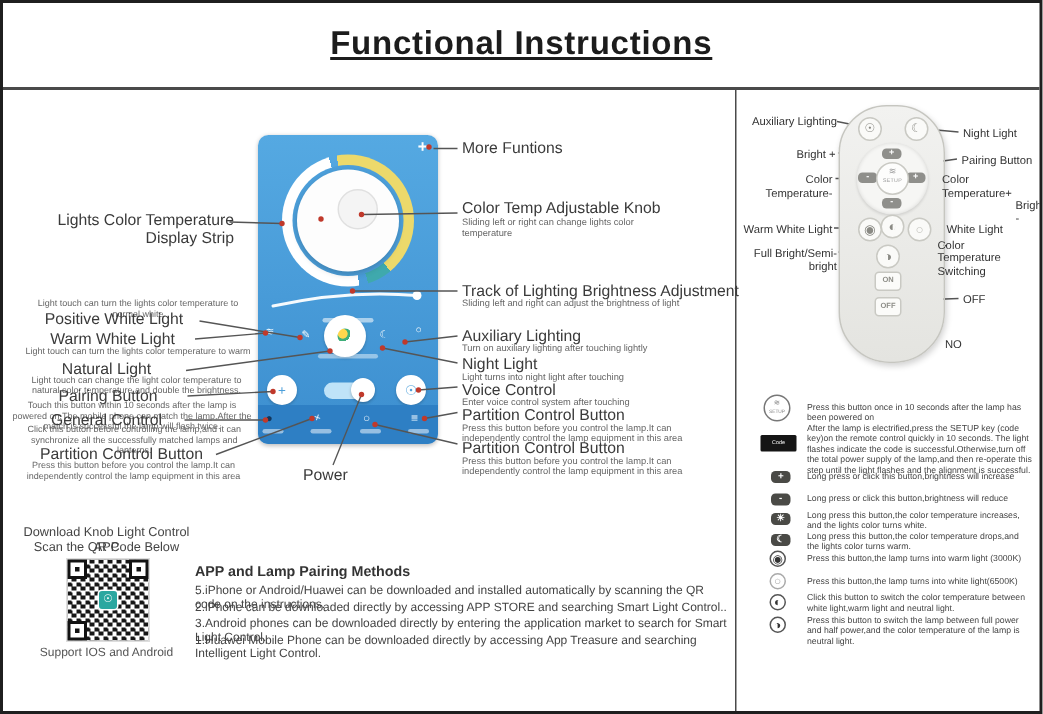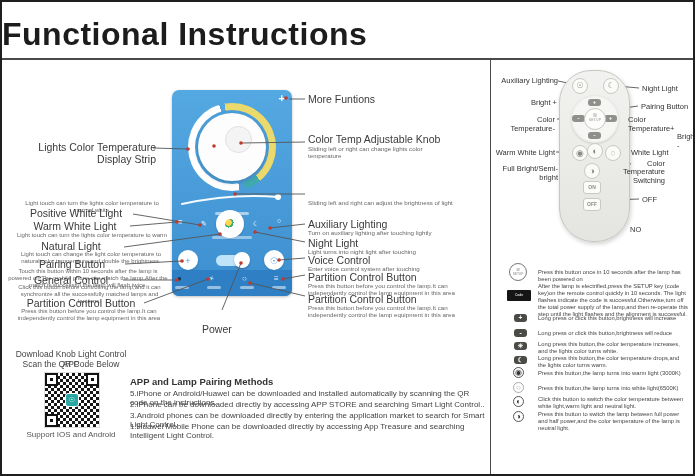--- a/index.html
+++ b/index.html
@@ -1,18 +1,18 @@
 <!DOCTYPE html>
 <html><head>
 <meta charset="utf-8">
 <style>
   html,body{margin:0;padding:0;background:#9a9a9a;font-family:"Liberation Sans",sans-serif;}
   .page{position:relative;width:695px;height:476px;background:#fff;border:2px solid #1f1f1f;box-sizing:border-box;overflow:hidden;}
   .abs{position:absolute;}
-  .title{width:100%;text-align:left;top:14px;font-size:32px;font-weight:bold;color:#1c1c1c;letter-spacing:.5px;}
+  .title{width:100%;text-align:center;top:14px;font-size:22px;font-weight:bold;color:#1c1c1c;letter-spacing:.5px;text-decoration:underline;}
   .hline{left:0;top:56px;width:695px;height:1.5px;background:#4a4a4a;}
   .vline{left:488px;top:56px;width:1.2px;height:418px;background:#4a4a4a;}
   
   .lt{font-size:10.5px;color:#3a3a3a;}
   .ln{font-size:6px;color:#666;line-height:1.18;}
   .rt{font-size:10.5px;color:#3a3a3a;}
   .rn{font-size:6.2px;color:#666;line-height:1.18;}
   .ctr{text-align:center;}
   .rgt{text-align:right;}
   
@@ -174,27 +174,28 @@
 
   <div class="abs lt ctr" style="left:14px;top:256px;width:112px;">Pairing Button</div>
   <div class="abs ln ctr" style="left:6px;top:266px;width:160px;">Touch this button within 10 seconds after the lamp is powered on.The mobile phone can match the lamp.After the match is successful,the lamp will flash twice.</div>
 
   <div class="abs lt ctr" style="left:14px;top:272px;width:110px;">General Control</div>
   <div class="abs ln ctr" style="left:10px;top:282px;width:155px;">Click this button before controlling the lamp,and it can synchronize all the successfully matched lamps and lanterns.</div>
 
   <div class="abs lt ctr" style="left:14px;top:295px;width:130px;">Partition Control Button</div>
   <div class="abs ln ctr" style="left:12px;top:306px;width:150px;">Press this button before you control the lamp.It can independently control the lamp equipment in this area</div>
 
-  <div class="abs lt" style="left:200px;top:321px;">Power</div>
+  <div class="abs lt" style="left:200px;top:309px;">Power</div>
 
   <div class="abs rt" style="left:306px;top:91px;">More Funtions</div>
 
   <div class="abs rt" style="left:306px;top:131px;">Color Temp Adjustable Knob</div>
   <div class="abs rn" style="left:306px;top:143px;width:120px;">Sliding left or right can change lights color temperature</div>
 
+  <div class="abs rt" style="left:306px;top:186px;">Track of Lighting Brightness Adjustment</div>
   <div class="abs rn" style="left:306px;top:197px;width:180px;">Sliding left and right can adjust the brightness of light</div>
 
   <div class="abs rt" style="left:306px;top:216px;">Auxiliary Lighting</div>
   <div class="abs rn" style="left:306px;top:227px;width:180px;">Turn on auxiliary lighting after touching lightly</div>
 
   <div class="abs rt" style="left:306px;top:235px;">Night Light</div>
   <div class="abs rn" style="left:306px;top:246px;width:180px;">Light turns into night light after touching</div>
 
   <div class="abs rt" style="left:306px;top:252px;">Voice Control</div>
   <div class="abs rn" style="left:306px;top:263px;width:180px;">Enter voice control system after touching</div>
@@ -250,21 +251,21 @@
 
   <div class="abs rlab rgt" style="left:496px;top:74px;width:60px;">Auxiliary Lighting</div>
   <div class="abs rlab" style="left:640px;top:82px;">Night Light</div>
   <div class="abs rlab rgt" style="left:496px;top:96px;width:59px;">Bright +</div>
   <div class="abs rlab" style="left:639px;top:100px;">Pairing Button</div>
   <div class="abs rlab rgt" style="left:493px;top:113px;width:60px;">Color Temperature-</div>
   <div class="abs rlab" style="left:626px;top:113px;">Color Temperature+</div>
   <div class="abs rlab" style="left:627px;top:130px;margin-left:48px;">Bright -</div>
   <div class="abs rlab rgt" style="left:493px;top:146px;width:60px;">Warm White Light</div>
   <div class="abs rlab" style="left:629px;top:146px;">White Light</div>
-  <div class="abs rlab" style="left:605px;top:158px;width:58px;line-height:1.1;text-align:right;">Color Temperature Switching</div>
+  <div class="abs rlab" style="left:623px;top:158px;width:58px;line-height:1.1;">Color Temperature Switching</div>
   <div class="abs rlab rgt" style="left:490px;top:162px;width:66px;">Full Bright/Semi-bright</div>
   <div class="abs rlab" style="left:628px;top:179px;margin-top:44px;">NO</div>
   <div class="abs rlab" style="left:640px;top:193px;">OFF</div>
 
   <div class="abs setcirc" style="left:507px;top:261px;">
     <span class="w">≋</span>
     <span class="s">SETUP</span>
   </div>
   <div class="abs instx" style="left:536px;top:267px;width:150px;">Press this button once in 10 seconds after the lamp has been powered on</div>
 

